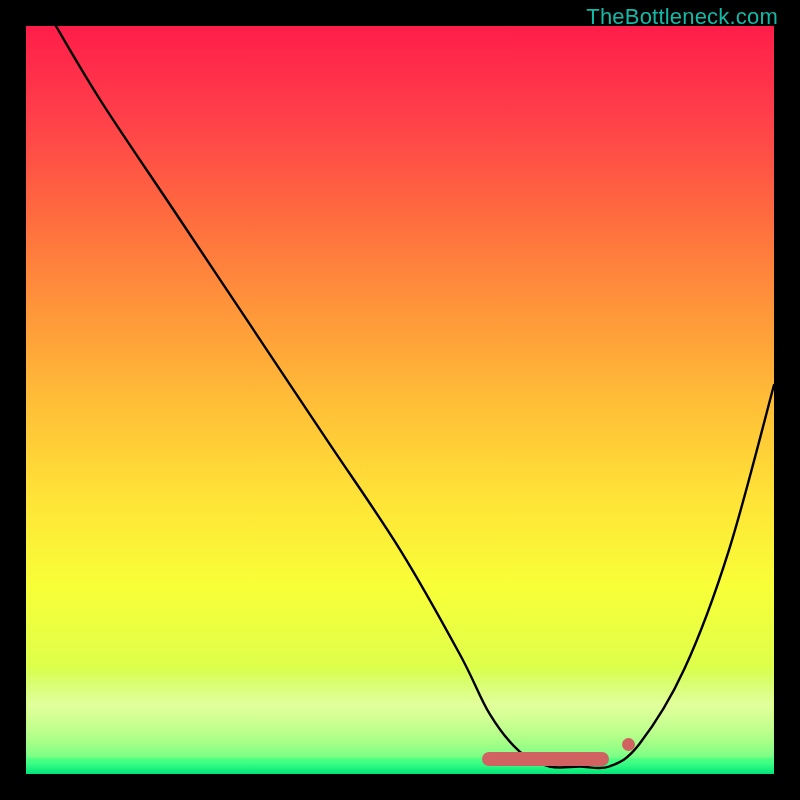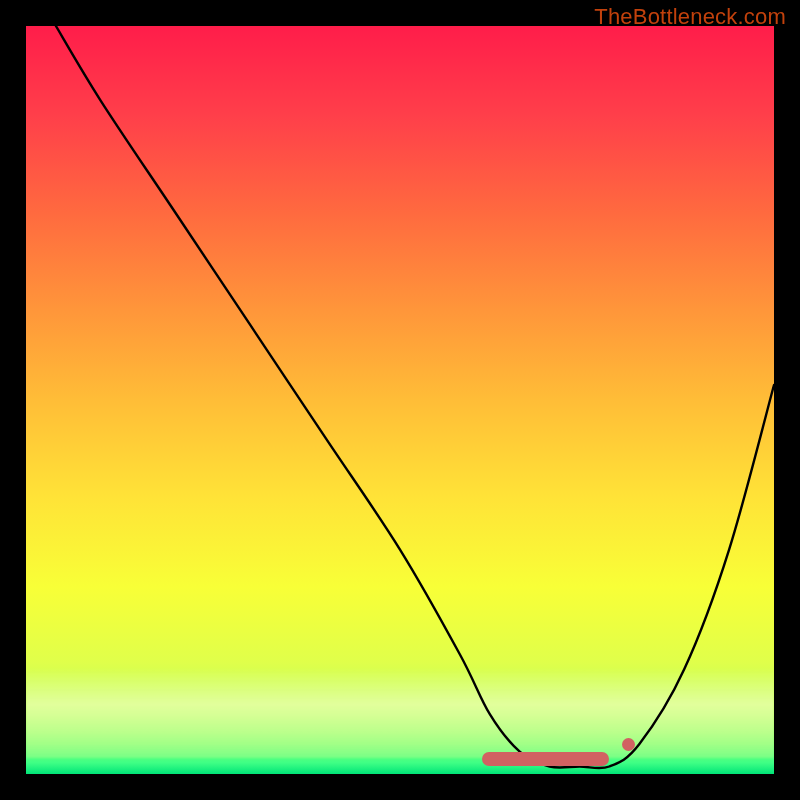--- a/index.html
+++ b/index.html
@@ -12,24 +12,24 @@
   }
   .frame {
     position: relative;
     width: 800px;
     height: 800px;
     background: #000;
   }
   .watermark {
     position: absolute;
     top: 4px;
-    right: 14px;
+    right: 22px;
     font-family: Arial, Helvetica, sans-serif;
     font-size: 22px;
-    color: #c2410c;
+    color: #14b8a6;
     letter-spacing: 0.2px;
     z-index: 10;
   }
   .plot {
     position: absolute;
     left: 26px;
     top: 26px;
     width: 748px;
     height: 748px;
     overflow: hidden;

